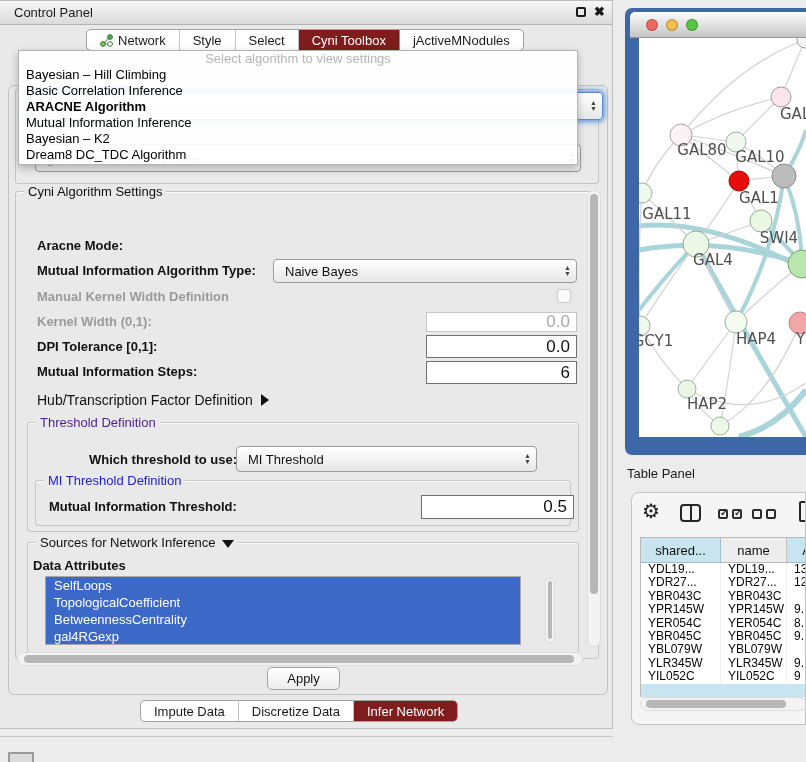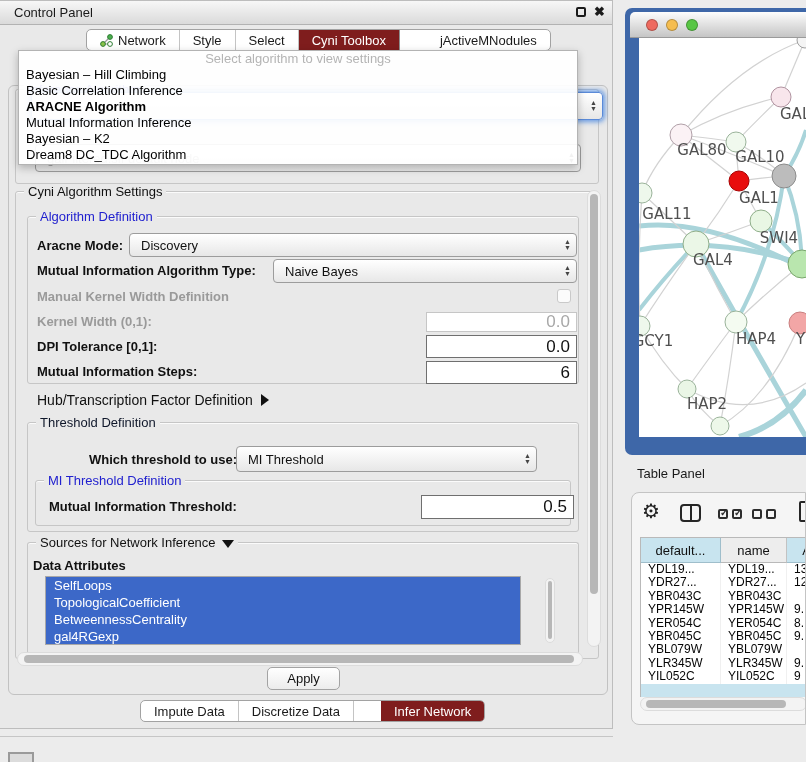--- a/index.html
+++ b/index.html
@@ -17,32 +17,32 @@
     background:linear-gradient(#f7f7f7,#dadada); border-bottom:1px solid #b2b2b2;padding-left:28px; }
   .cp-title { position:absolute; left:14px; top:4px; font-size:13px; color:#1a1a1a; }
   .btn-float { position:absolute; right:26px; top:6px; width:10px; height:10px;
     border:2px solid #1a1a1a; border-radius:2px; }
   .btn-close { position:absolute; right:7px; top:3px; font-size:13px; font-weight:bold; color:#1a1a1a; }
   
   .segbar { position:absolute; display:flex; height:22px; background:#fff;
     border:1px solid #a2a2a2; border-radius:5px; overflow:hidden; }
   .segbar .seg { display:flex; align-items:center; gap:5px; padding:0 13px;
     font-size:13px; color:#1a1a1a; border-right:1px solid #c4c4c4; white-space:nowrap; }
-  .segbar .seg:last-child { border-right:none;margin-left:27px; }
+  .segbar .seg:last-child { border-right:none; }
   .segbar .seg.sel { background:#7f1d1d; color:#fff; border-right-color:#8e8e8e; }
   #top-tabs { left:86px; top:28px; }
   #bottom-tabs { left:140px; top:699px; }
   
   .settings-panel { position:absolute; left:8px; top:84px; width:600px; height:610px;
     border:1px solid #c2c2c2; border-radius:6px; background:#e9e9e9; }
   .grp { position:absolute; border:1px solid #c6c6c6; border-radius:3px;
     box-shadow:0 1px 0 #fbfbfb inset; }
   .grp-title { position:absolute; top:-8px; left:8px; background:#e9e9e9;
     padding:0 4px; font-size:13px; white-space:nowrap; }
-  .t-blue { color:#2121cf; } .t-green { color:#0f172a; }
+  .t-blue { color:#2121cf; } .t-green { color:#4c1d95; }
   .lbl { position:absolute; font-weight:bold; font-size:13px; white-space:nowrap; }
   .lbl.dis { color:#9a9a9a; }
   .combo { position:absolute; background:linear-gradient(#ffffff,#e7e7e7);
     border:1px solid #9c9c9c; border-radius:4px; font-size:13px;
     display:flex; align-items:center; padding-left:11px; color:#111; }
   .stepper { position:absolute; right:5px; top:0; bottom:0; display:flex;
     flex-direction:column; justify-content:center; line-height:6px;
     font-size:7px; color:#444; }
   .tfield { position:absolute; background:#fff; border:1px solid #6f6f6f;
     font-size:17px; display:flex; align-items:center; justify-content:flex-end;
@@ -82,21 +82,21 @@
   .net-window { position:absolute; left:625px; top:8px; width:181px; height:447px;
     background:#3e67a8; border-radius:7px 0 0 7px; }
   .net-titlebar { position:absolute; left:5px; top:4px; right:0; height:26px;
     background:linear-gradient(#fdfdfd,#c5c5c5); border-radius:5px 0 0 0;
     border-bottom:1px solid #9a9a9a; }
   .tl { position:absolute; top:7px; width:12px; height:12px; border-radius:50%; }
   .net-canvas { position:absolute; left:14px; top:30px; width:167px; height:399px; background:#fff; overflow:hidden; }
   .net-canvas svg { display:block; }
   
   .tp-area { position:absolute; left:625px; top:455px; width:181px; height:307px; }
-  .tp-title { position:absolute; left:12px; top:11px; font-size:13px; color:#1a1a1a; }
+  .tp-title { position:absolute; left:2px; top:11px; font-size:13px; color:#1a1a1a; }
   .tp-box { position:absolute; left:6px; top:37px; width:175px; height:233px;
     background:#f5f5f5; border:1px solid #c4c4c4; border-radius:8px 0 0 8px; overflow:hidden; }
   .gear { position:absolute; left:10px; top:6px; font-size:20px; color:#222; }
   .ic-cols { position:absolute; left:48px; top:11px; width:21px; height:18px;
     border:2px solid #262626; border-radius:4px; }
   .ic-cols::after { content:""; position:absolute; left:50%; top:0; bottom:0; width:2px;
     margin-left:-1px; background:#262626; }
   .cbpair { position:absolute; display:flex; gap:4px; }
   .cb { width:10px; height:10px; border:2px solid #2d2d2d; border-radius:2px; position:relative; }
   .cb.ck::after { content:"\2713"; position:absolute; left:0px; top:-4px; font-size:10px; font-weight:bold; color:#2d2d2d; }
@@ -162,28 +162,21 @@
     </div>
     <div class="combo combo-gal" style="left:26px; top:58px; width:546px; height:28px;">
       <span>galFiltered.sif default node</span>
       <span class="stepper">▲<br>▼</span>
     </div>
 
     <div class="grp" style="left:6px; top:105px; width:584px; height:468px;">
       <span class="grp-title">Cyni Algorithm Settings</span>
     </div>
 
-    <div class="grp" style="left:18px; top:130px; width:552px; height:168px;">
-      <span class="grp-title t-blue">Algorithm Definition</span>
-    </div>
     <span class="lbl" style="left:28px; top:152px;">Aracne Mode:</span>
-    <div class="combo" style="left:120px; top:147px; width:448px; height:24px;">
-      <span>Discovery</span>
-      <span class="stepper">▲<br>▼</span>
-    </div>
     <span class="lbl" style="left:28px; top:177px;">Mutual Information Algorithm Type:</span>
     <div class="combo" style="left:264px; top:173px; width:304px; height:24px;">
       <span>Naive Bayes</span>
       <span class="stepper">▲<br>▼</span>
     </div>
     <span class="lbl dis" style="left:28px; top:203px;">Manual Kernel Width Definition</span>
     <span class="checkbox" style="left:548px; top:203px;"></span>
     <span class="lbl dis" style="left:28px; top:228px;">Kernel Width (0,1):</span>
     <div class="tfield dis" style="left:417px; top:226px; width:151px; height:20px;">
       <span>0.0</span>
@@ -352,21 +345,21 @@
       <span class="cb ck"></span>
         <span class="cb ck"></span>
     </span>
     <span class="cbpair" style="left:120px; top:16px;">
       <span class="cb"></span>
         <span class="cb"></span>
     </span>
     <span class="ic-page"></span>
     <div class="tp-table" id="tp-table">
         <div class="tp-hrow">
-          <div class="tp-hcell blue" style="width: 80px;">default...</div>
+          <div class="tp-hcell blue" style="width: 80px;">shared...</div>
           <div class="tp-hcell plain" style="width: 66px;">name</div>
           <div class="tp-hcell blue" style="width: 40px;">A</div>
         </div>
         <div class="tp-row">
           <div class="tp-cell" style="width: 80px;">YDL19...</div>
           <div class="tp-cell" style="width: 66px;">YDL19...</div>
           <div class="tp-cell" style="width: 40px;">13</div>
         </div>
         <div class="tp-row">
           <div class="tp-cell" style="width: 80px;">YDR27...</div>

